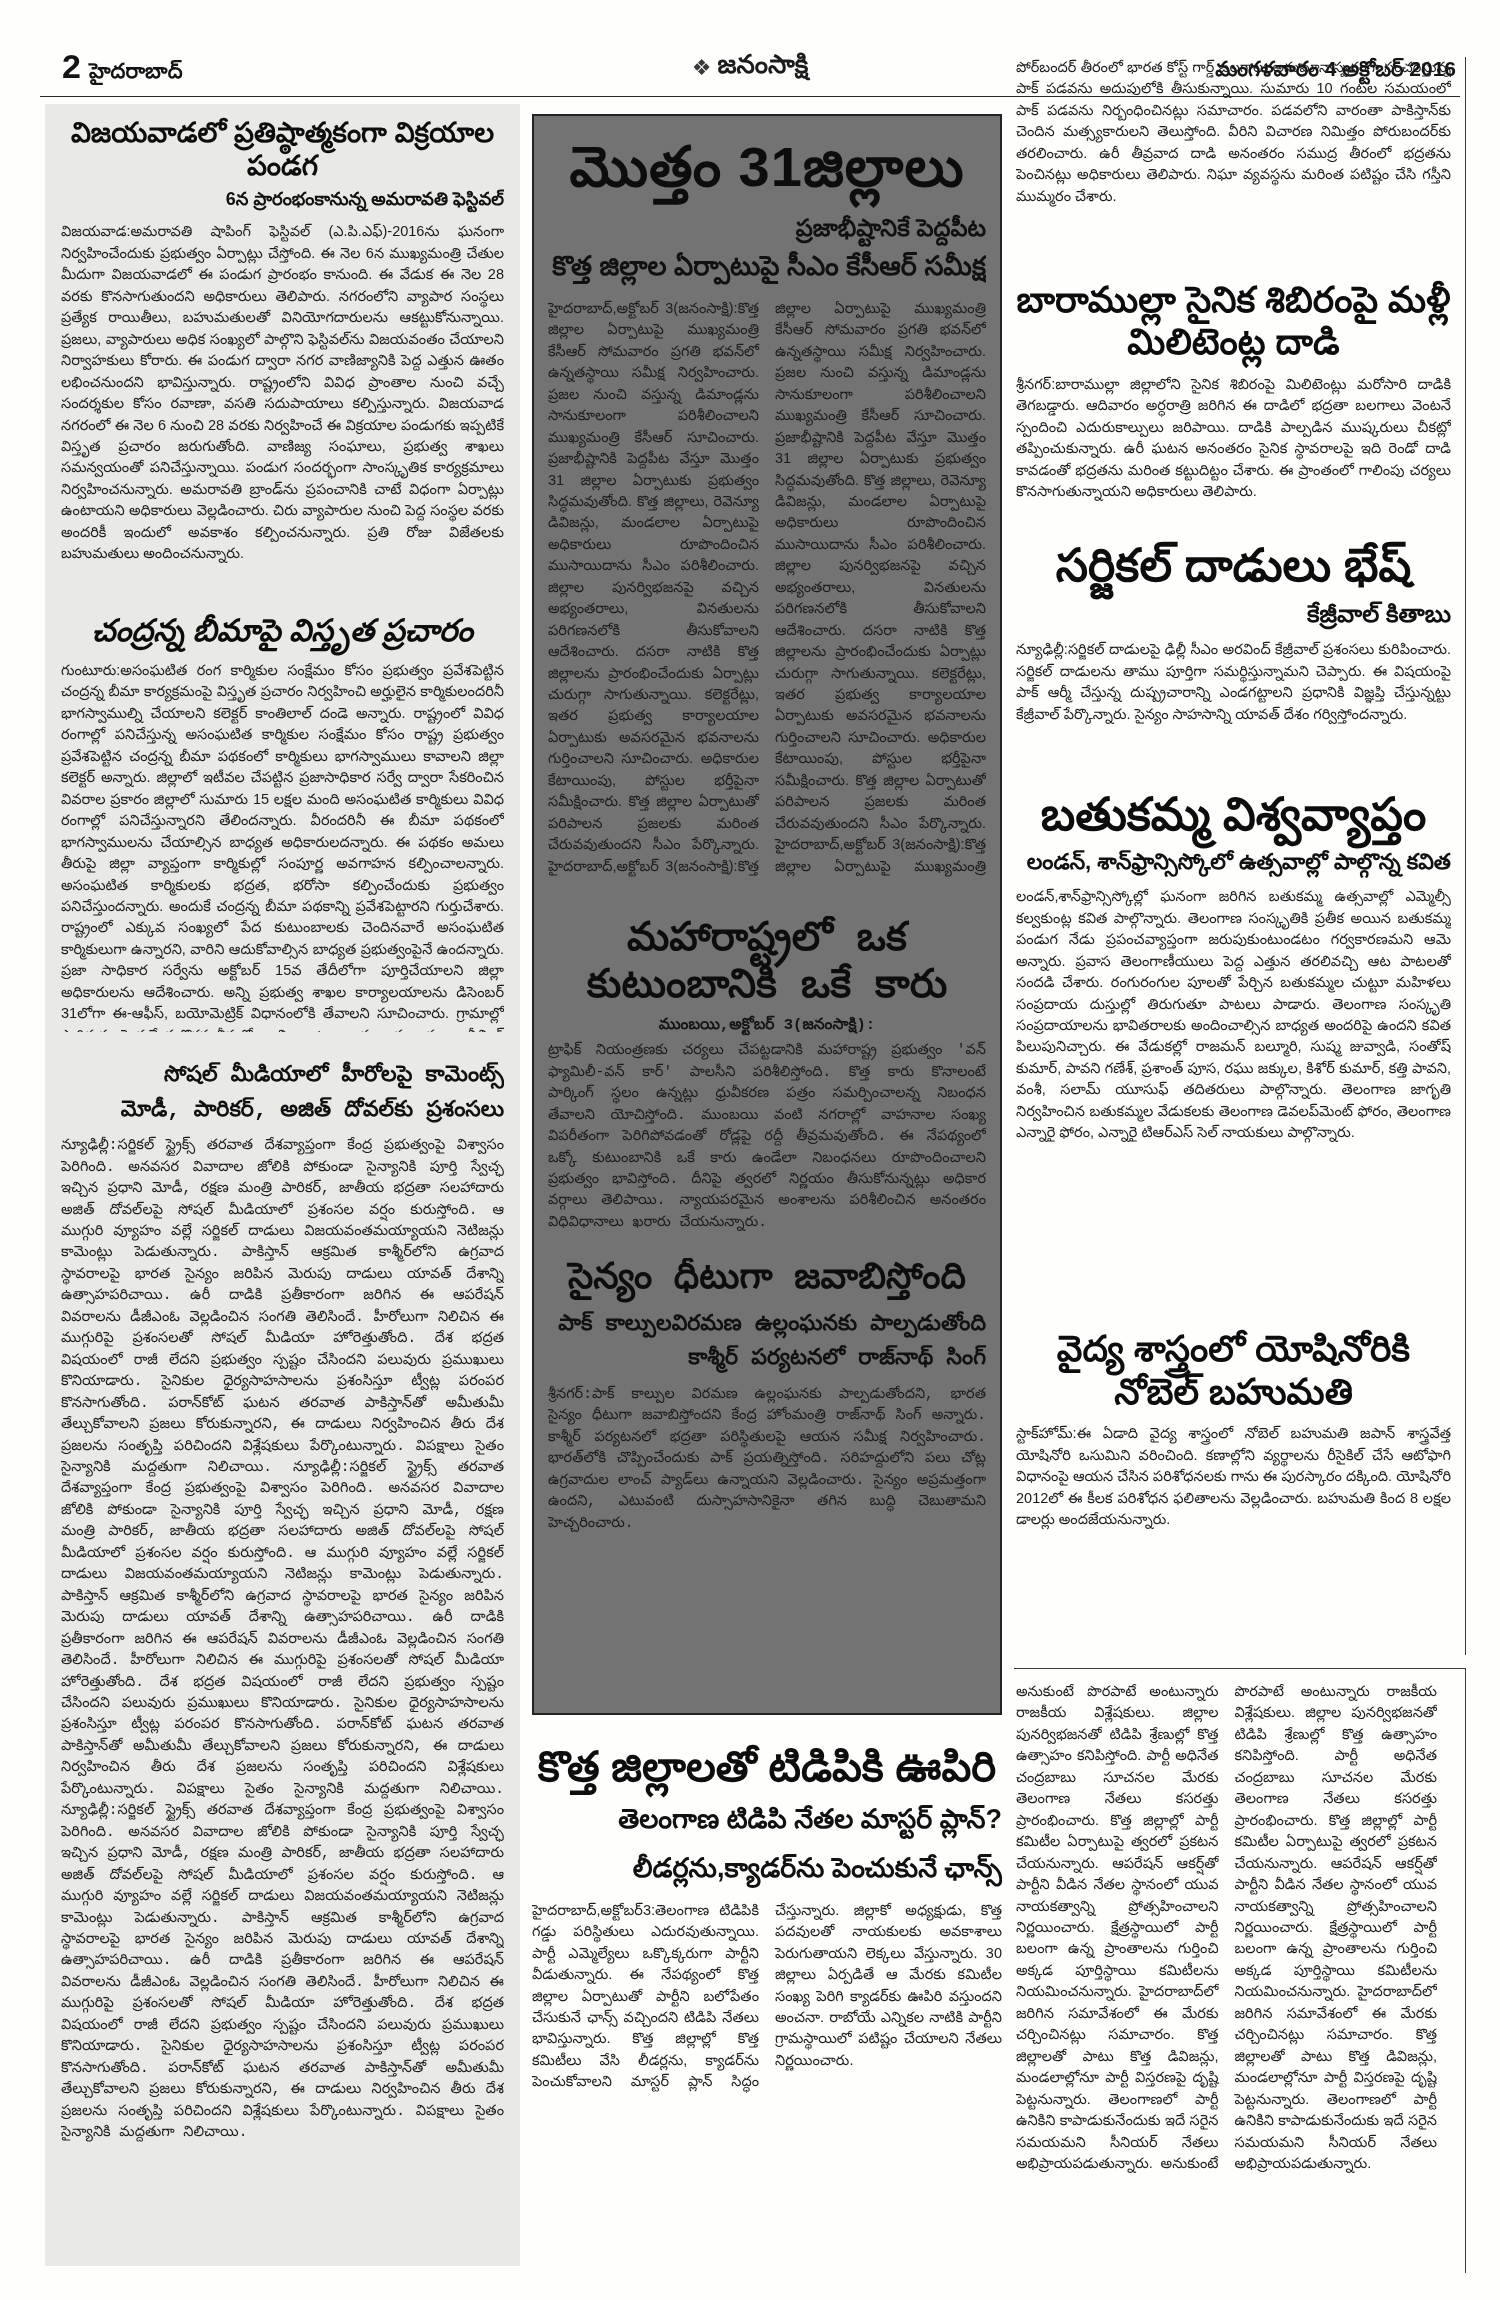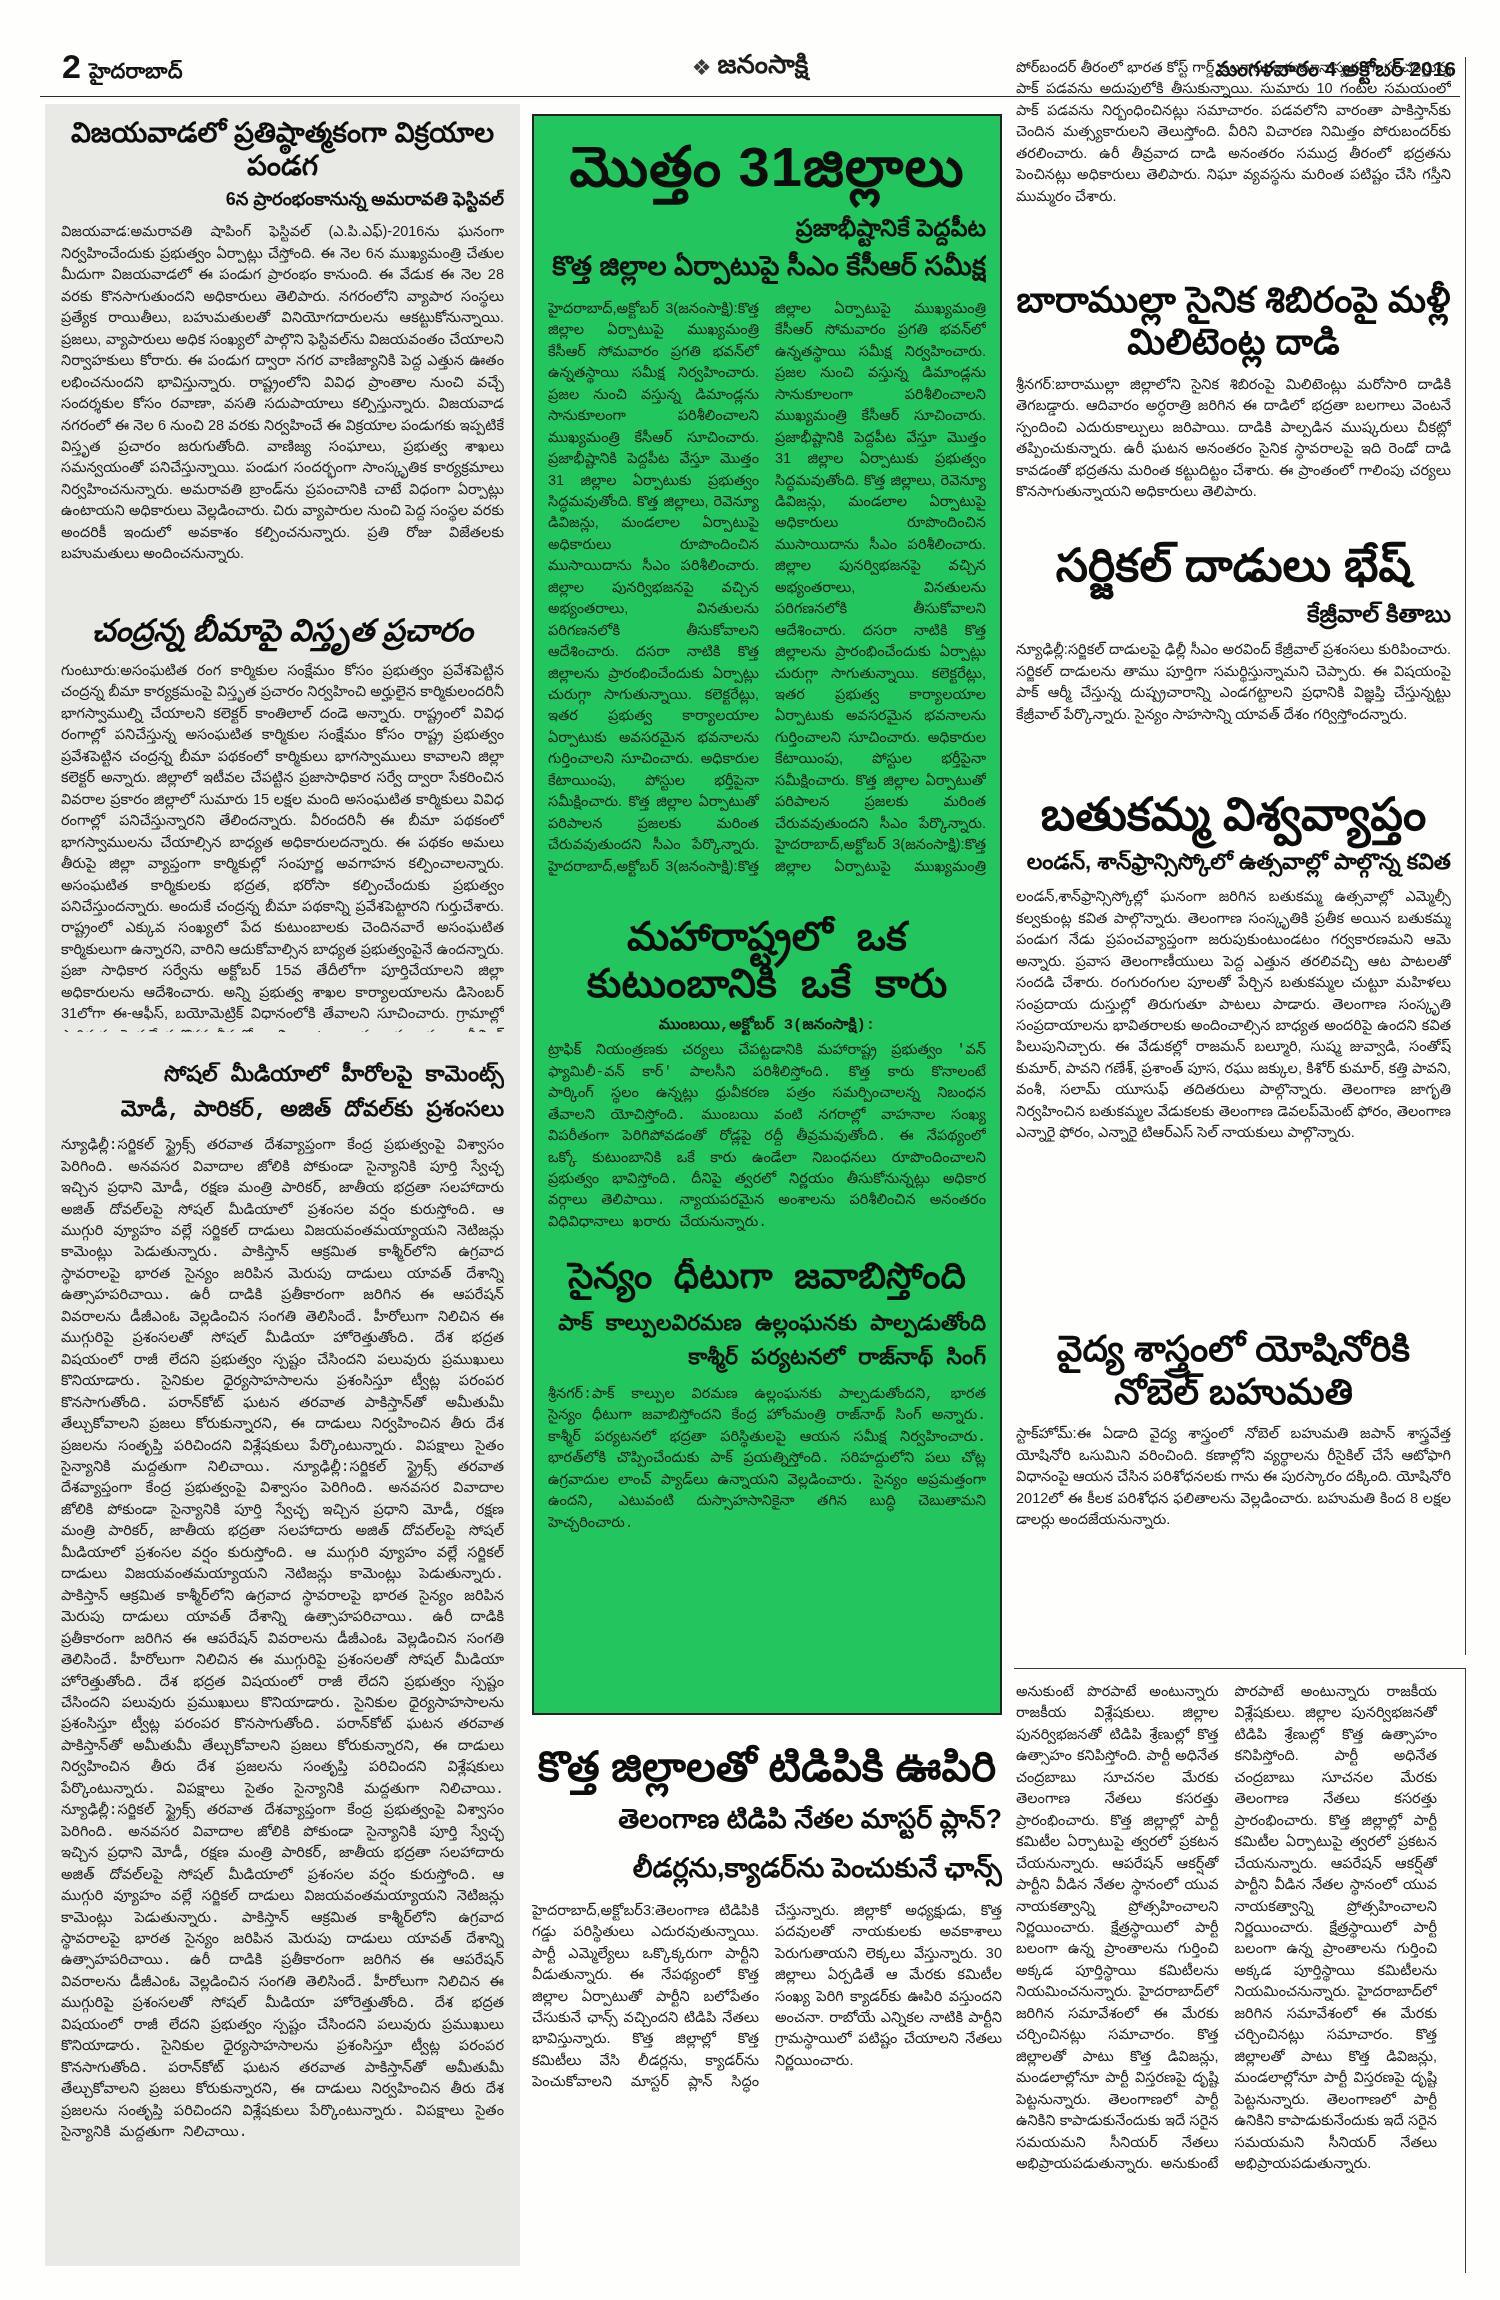--- a/index.html
+++ b/index.html
@@ -19,21 +19,21 @@
   .hdr-right{position:absolute;right:4px;bottom:6px;font-size:21px;font-weight:bold;}
   .hdr-rule{position:absolute;left:40px;right:40px;top:96px;border-top:1.5px solid #2b2b2b;}
 
   
   .col-left{
     position:absolute;left:45px;top:104px;width:475px;height:2162px;
     background:#e9e9e6;padding:12px 16px;box-sizing:border-box;overflow:hidden;
   }
   .col-center{
     position:absolute;left:532px;top:114px;width:470px;height:1601px;
-    border:2px solid #232323;padding:10px 14px;box-sizing:border-box;overflow:hidden;background:#22c55e;
+    border:2px solid #232323;padding:10px 14px;box-sizing:border-box;overflow:hidden;background:#737373;
   }
   .col-right{
     position:absolute;left:1014px;top:57px;width:452px;height:1598px;
     border-right:1.5px solid #3a3a3a;padding:0 14px 0 2px;box-sizing:border-box;overflow:hidden;
   }
   .bottom-left{
     position:absolute;left:532px;top:1728px;width:470px;height:545px;
     box-sizing:border-box;overflow:hidden;
   }
   .bottom-right{

